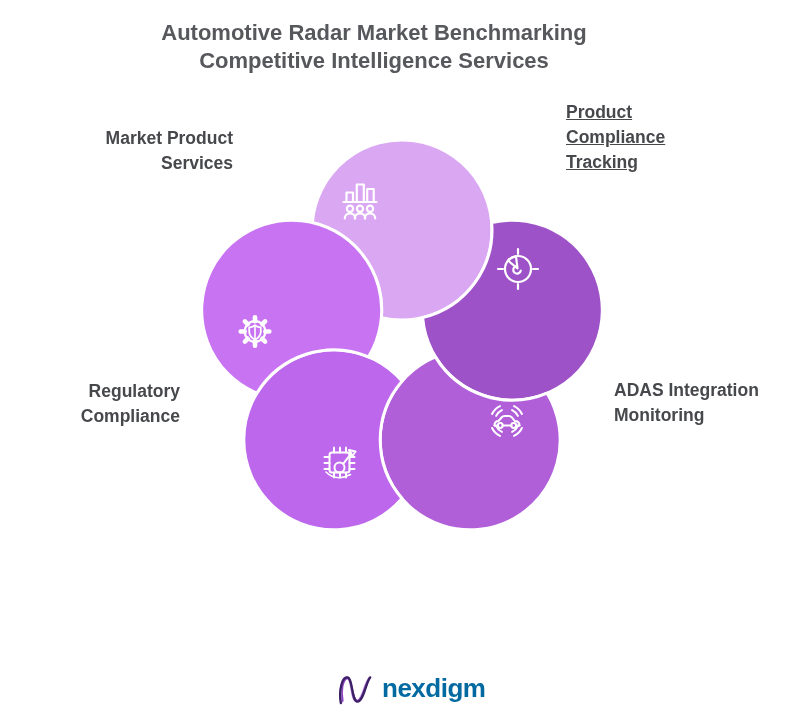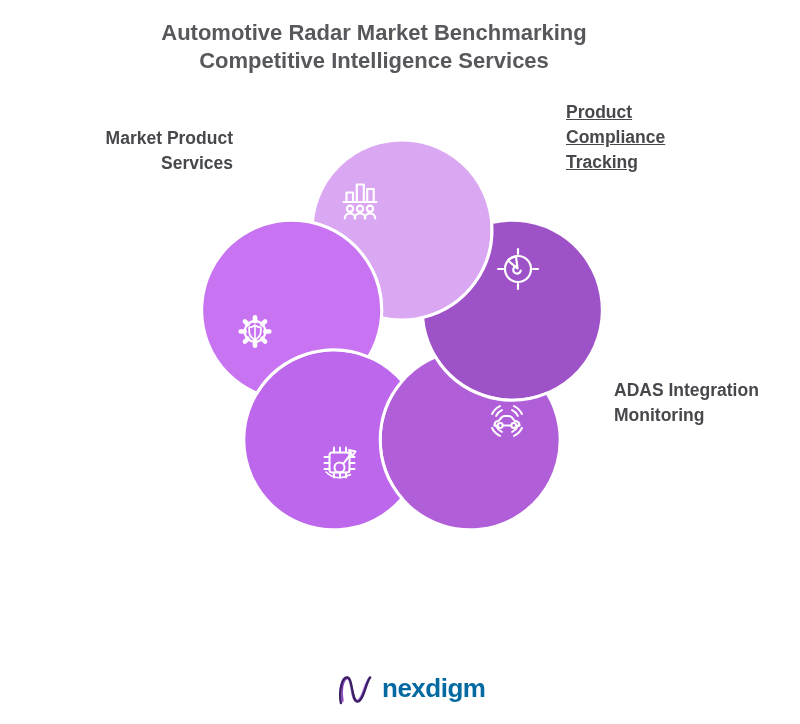--- a/index.html
+++ b/index.html
@@ -49,20 +49,24 @@
     <div>Services</div>
   </div>
   <div class="seg-label lbl-product">
     <div>Product</div>
     <div>Compliance</div>
     <div>Tracking</div>
   </div>
   <div class="seg-label lbl-adas">
     <div>ADAS Integration</div>
     <div>Monitoring</div>
+  </div>
+  <div class="seg-label lbl-reg">
+    <div>Regulatory</div>
+    <div>Compliance</div>
   </div>
 
   <svg class="swirl" viewBox="0 0 420 420">
     <g stroke="#ffffff" stroke-width="3" stroke-linejoin="round">
       <path d="M 120.32 86.57 A 90 90 0 1 1 189.36 181.59 A 90 90 0 0 0 120.32 86.57 Z" transform="rotate(0 210 210)" fill="#daa7f2"></path>
       <path d="M 120.32 86.57 A 90 90 0 1 1 189.36 181.59 A 90 90 0 0 0 120.32 86.57 Z" transform="rotate(72 210 210)" fill="#9e52c7"></path>
       <path d="M 120.32 86.57 A 90 90 0 1 1 189.36 181.59 A 90 90 0 0 0 120.32 86.57 Z" transform="rotate(144 210 210)" fill="#b15fd9"></path>
       <path d="M 120.32 86.57 A 90 90 0 1 1 189.36 181.59 A 90 90 0 0 0 120.32 86.57 Z" transform="rotate(216 210 210)" fill="#bd68ec"></path>
       <path d="M 120.32 86.57 A 90 90 0 1 1 189.36 181.59 A 90 90 0 0 0 120.32 86.57 Z" transform="rotate(288 210 210)" fill="#c873f2"></path>
     </g>

